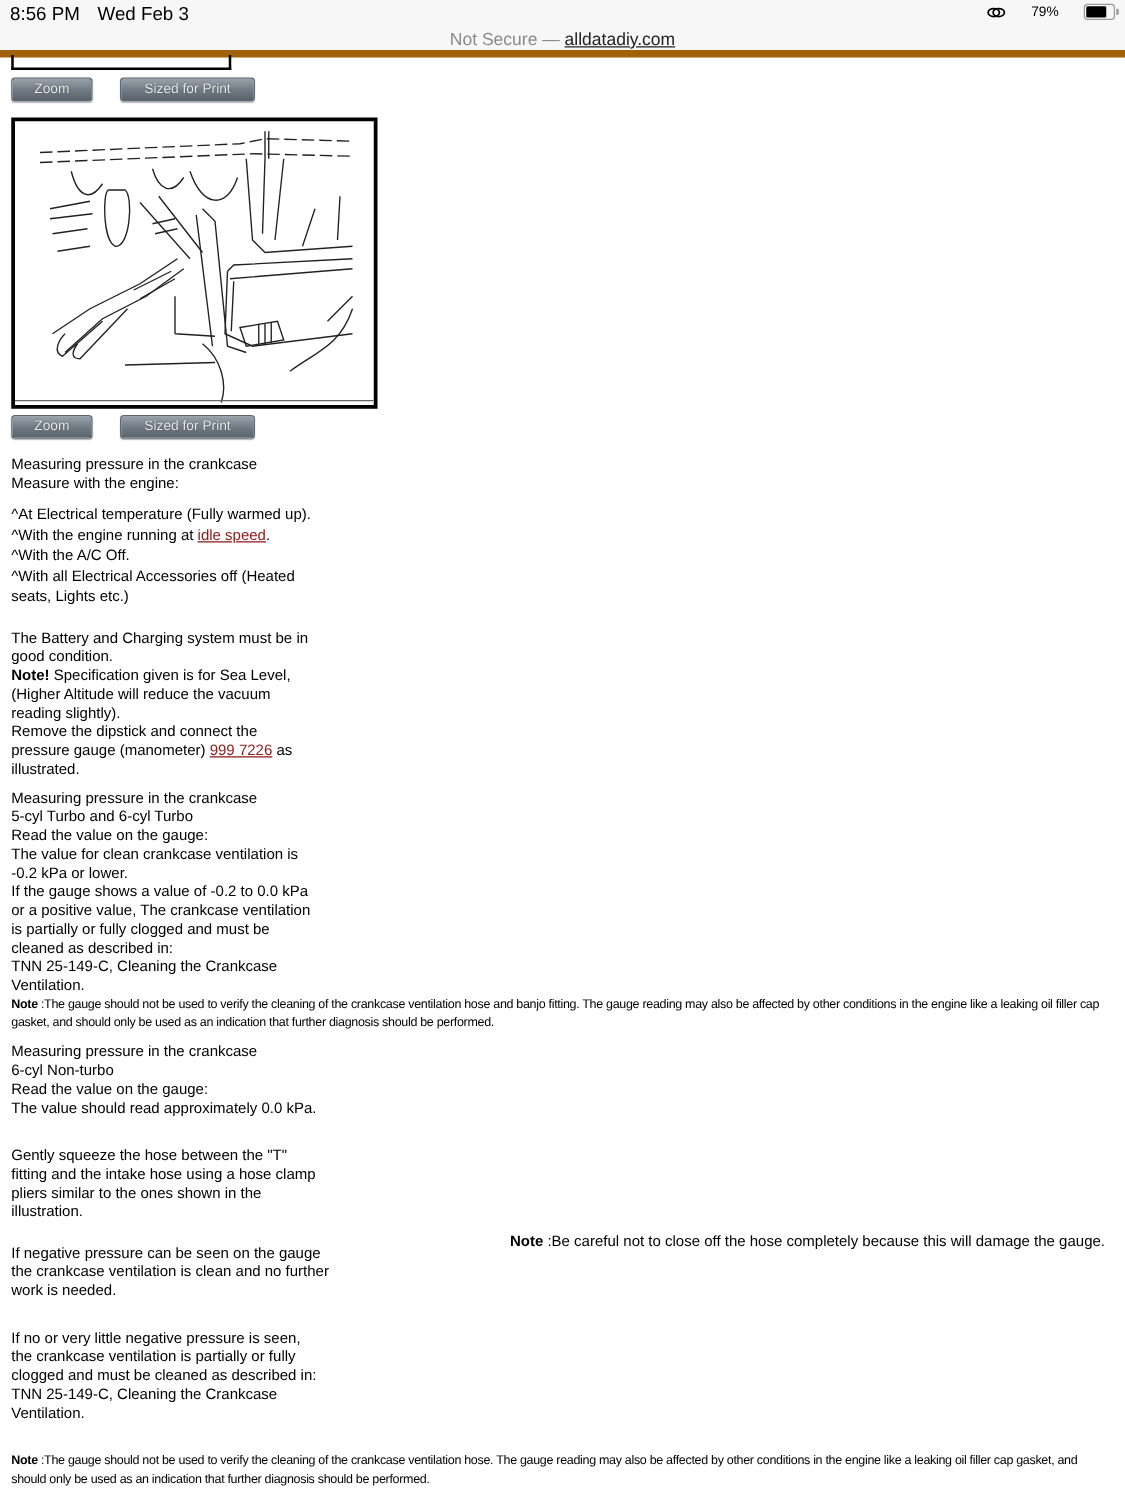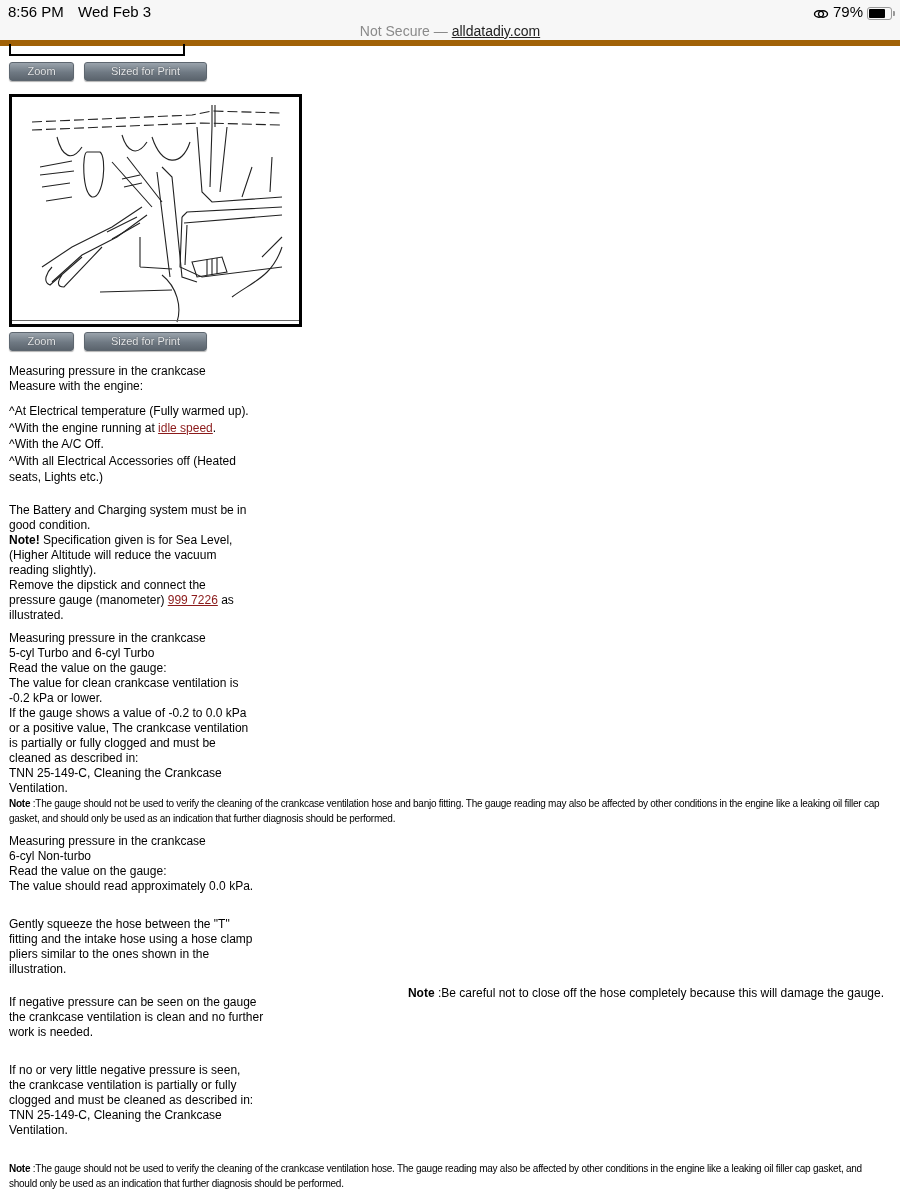--- a/index.html
+++ b/index.html
@@ -2,40 +2,40 @@
 <html><head>
   <meta charset="utf-8">
   <style>
     * { box-sizing: border-box; margin: 0; padding: 0; }
     html, body { width: 900px; height: 1200px; overflow: hidden; background: #ffffff; }
     body { font-family: "Liberation Sans", sans-serif; color: #000; position: relative; }
 
     .statusbar { position: absolute; top: 0; left: 0; width: 900px; height: 46px; background: #f7f7f7; border-bottom: 6px solid #a16207; }
     .status-time { position: absolute; left: 8px; top: 3px; font-size: 15px; color: #000; }
     .status-time span { margin-right: 10px; }
-    .status-right { position: absolute; right: 8px; top: 3px; font-size: 15px; display: flex; align-items: flex-end; gap: 4px; }
+    .status-right { position: absolute; right: 8px; top: 3px; font-size: 11px; display: flex; align-items: flex-end; gap: 20px; }
     .link-icon { width: 16px; height: 12px; display: inline-block; }
     .battery { width: 25px; height: 13px; border: 1.5px solid #999; border-radius: 3px; padding: 1px; position: relative; display: inline-block; }
     .battery-fill { width: 76%; height: 100%; background: #000; border-radius: 1px; }
     .battery::after { content: ""; position: absolute; right: -4px; top: 3px; width: 2px; height: 5px; background: #999; border-radius: 0 1px 1px 0; }
     .url-bar { position: absolute; top: 23px; left: 0; width: 900px; text-align: center; font-size: 14px; }
     .url-bar .ns { color: #8a8a8a; }
     .url-bar .dom { color: #222; text-decoration: underline; }
 
     .content { position: absolute; top: 46px; left: 9px; width: 882px; }
 
     .prev-frame { position: absolute; top: -2px; left: 0; width: 176px; height: 12px; border: 2px solid #000; border-top: none; }
 
-    .btn-row { position: absolute; display: flex; gap: 10px; }
+    .btn-row { position: absolute; display: flex; gap: 22px; }
     .btn { height: 19px; border-radius: 3px; border: 1px solid #5e6770;
            background: linear-gradient(#9aa3ac, #6f7983 55%, #5b646d);
            color: #e6e9ec; font-size: 11px; text-align: center; line-height: 17px;
            text-shadow: 0 0 1px #333; box-shadow: 0 1px 1px rgba(0,0,0,.3); }
     .btn.zoom { width: 65px; }
-    .btn.print { width: 123px; }
+    .btn.print { width: 108px; }
 
     .figure { position: absolute; top: 48px; left: 0; width: 293px; height: 233px; border: 3px solid #000; background: #fff; }
     .figure svg { position: absolute; left: 0; top: 0; }
     .figure .base { position: absolute; left: 0; bottom: 3px; width: 100%; height: 1px; background: #666; }
 
     .txt { position: absolute; left: 0; font-size: 12px; line-height: 15px; color: #000; }
     .txt.narrow { width: 245px; }
     .txt.wide { width: 875px; }
     .txt b { font-weight: bold; }
     .lnk { color: #8b1a1a; text-decoration: underline; }

